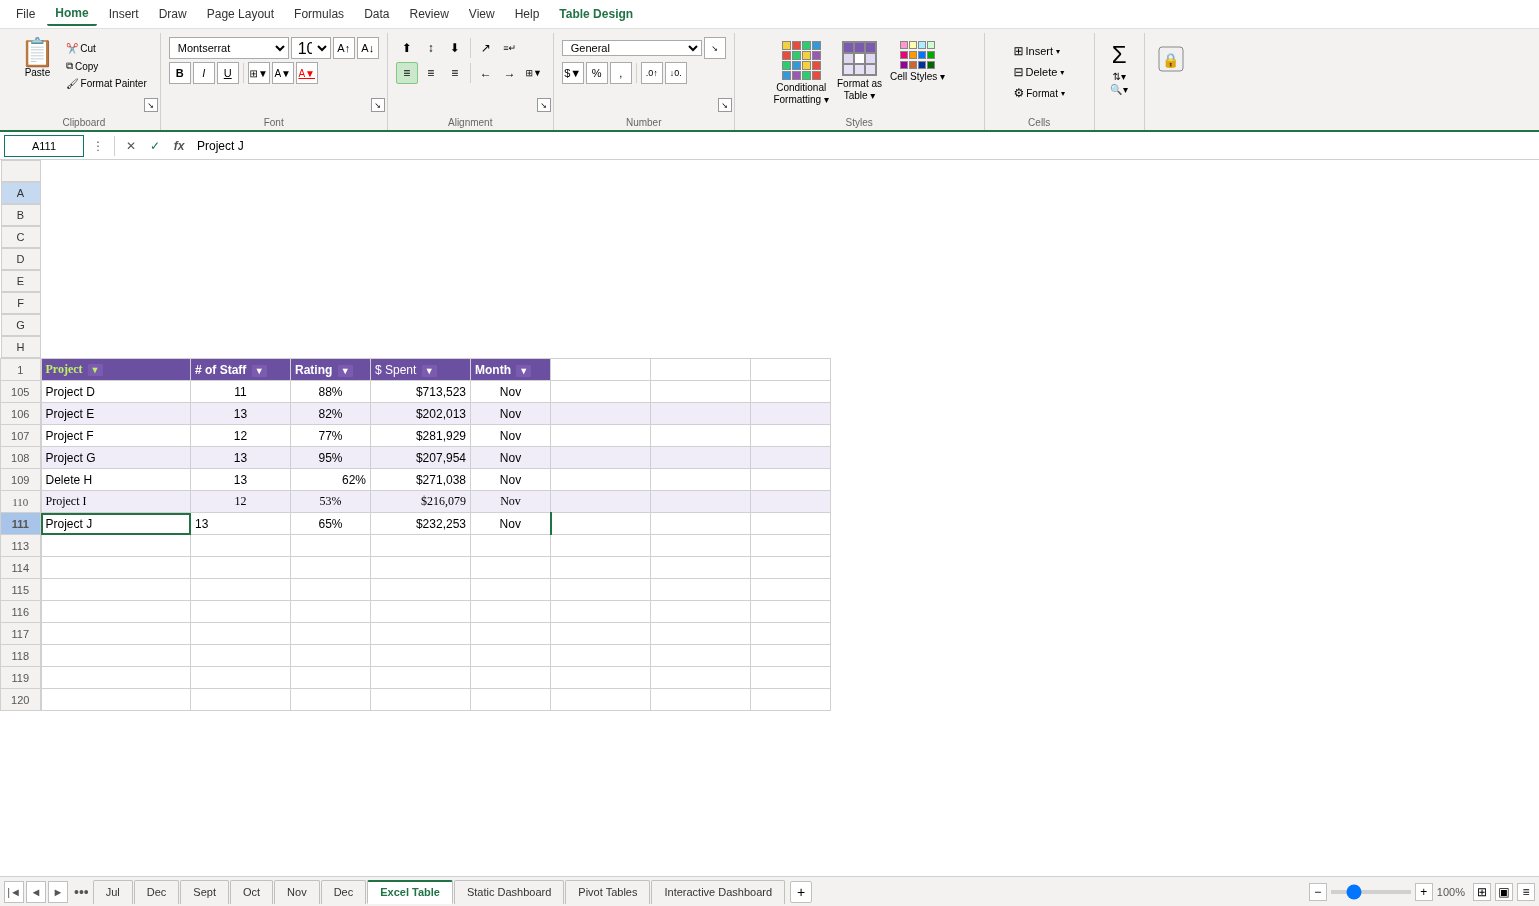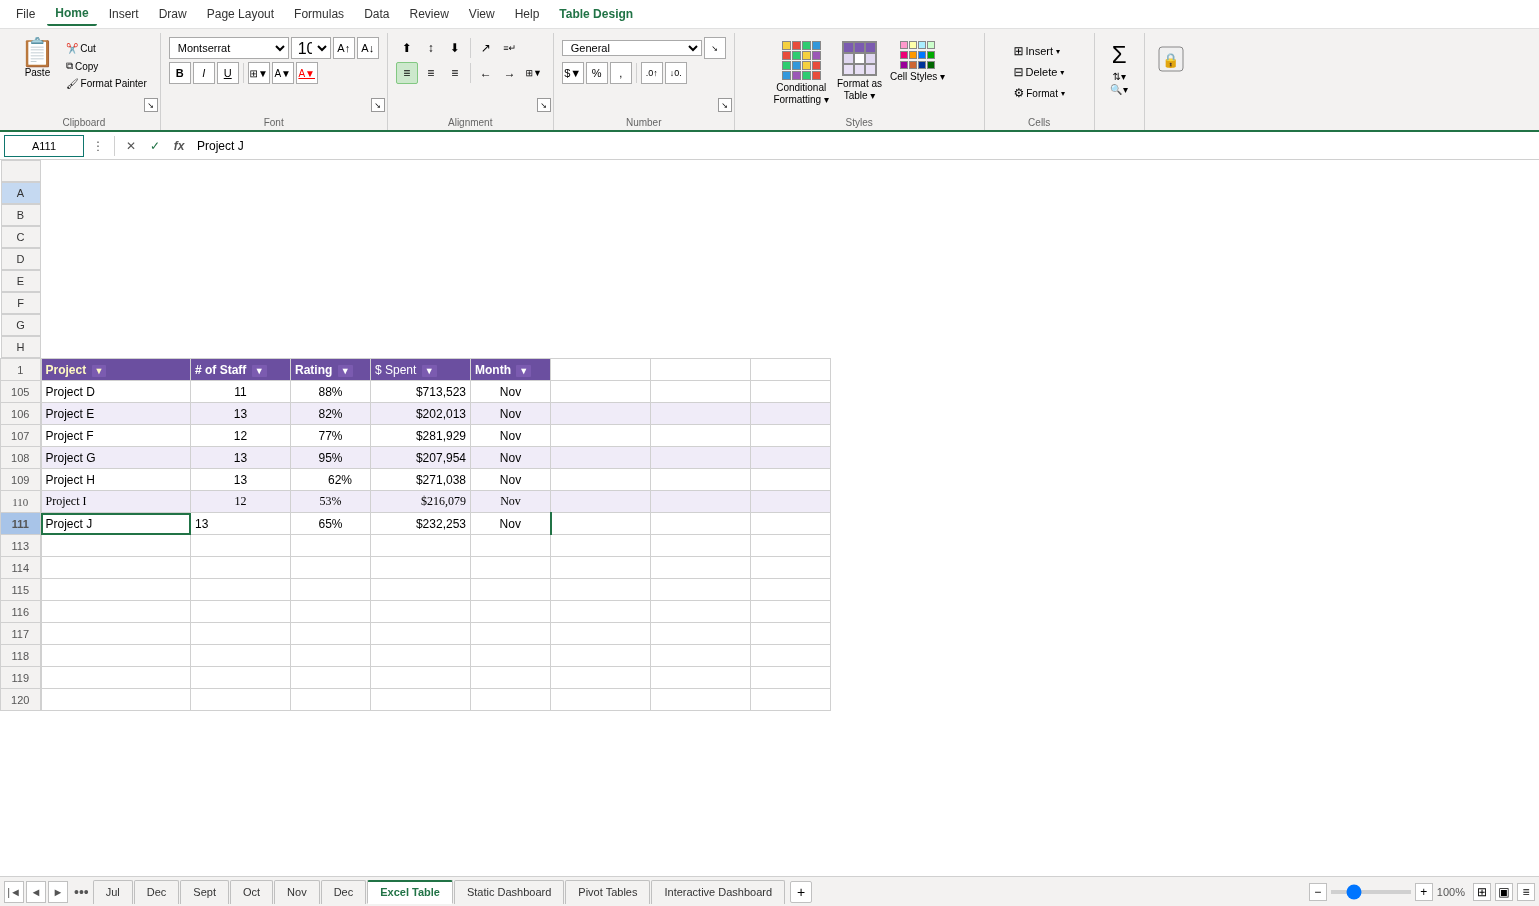--- a/index.html
+++ b/index.html
@@ -699,21 +699,21 @@
           <td class="col-header">F</td>
           <td class="col-header">G</td>
           <td class="col-header">H</td>
         </tr>
       </thead>
 
       <tbody>
 
         <tr>
           <td class="row-num-cell">1</td>
-          <td class="table-header-cell" style="background:#6B4FA0;color:#fef9c3;font-weight:bold;">
+          <td class="table-header-cell" style="background:#6B4FA0;color:#bef264;font-weight:bold;font-family:Liberation Serif, serif;">
             Project <span class="dropdown-arrow">▼</span>
           </td>
           <td class="table-header-cell" style="background:#6B4FA0;color:white;font-weight:bold;">
             # of Staff <span class="dropdown-arrow">▼</span>
           </td>
           <td class="table-header-cell" style="background:#6B4FA0;color:white;font-weight:bold;">
             Rating <span class="dropdown-arrow">▼</span>
           </td>
           <td class="table-header-cell" style="background:#6B4FA0;color:white;font-weight:normal;">
             $ Spent <span class="dropdown-arrow">▼</span>
@@ -769,23 +769,23 @@
           <td style="text-align:center;">95%</td>
           <td style="text-align:right;">$207,954</td>
           <td style="text-align:center;">Nov</td>
           <td></td>
           <td></td>
           <td></td>
         </tr>
 
         <tr style="background:#ffffff;">
           <td class="row-num-cell">109</td>
-          <td>Project H</td>
+          <td>Delete H</td>
           <td style="text-align:center;">13</td>
-          <td style="text-align:left;padding-left:37px;">62%</td>
+          <td style="text-align:right;padding-left:37px;">62%</td>
           <td style="text-align:right;">$271,038</td>
           <td style="text-align:center;">Nov</td>
           <td></td>
           <td></td>
           <td></td>
         </tr>
 
         <tr style="background:#f0ecf8;font-family:Liberation Serif, serif;">
           <td class="row-num-cell">110</td>
           <td>Project I</td>

